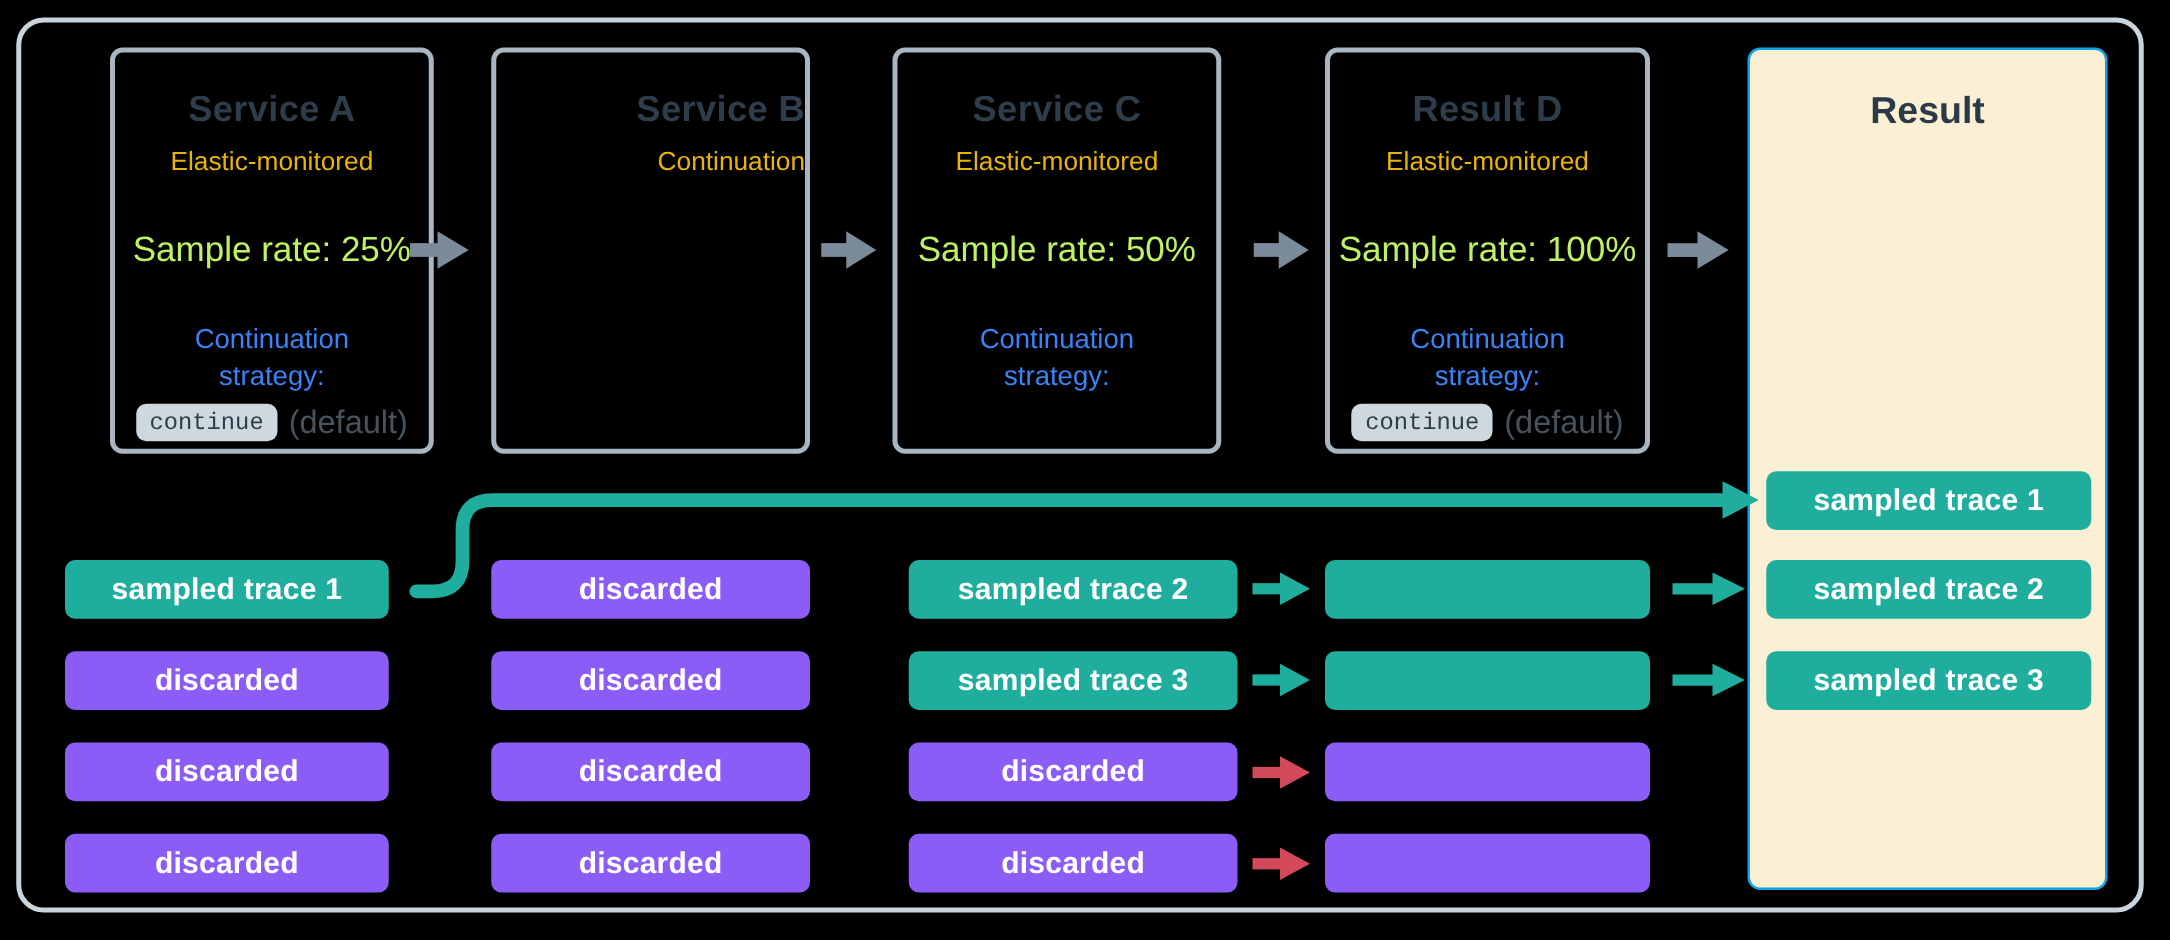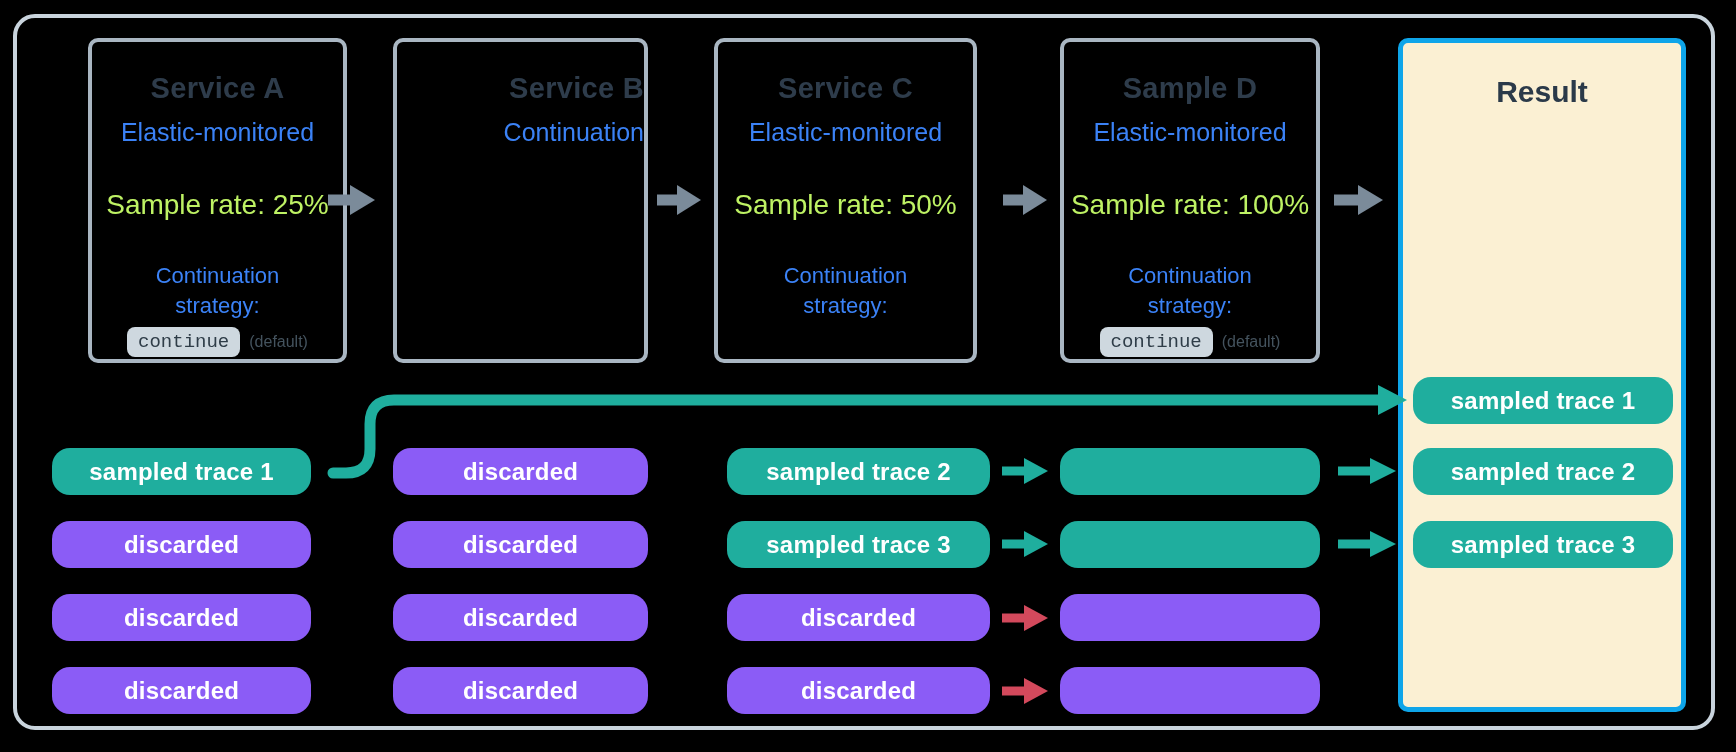--- a/index.html
+++ b/index.html
@@ -14,37 +14,37 @@
   .svc{
     position:absolute;top:38px;height:325px;box-sizing:border-box;
     border:4px solid #A9B6C2;border-radius:10px;background:transparent;
     display:flex;flex-direction:column;align-items:center;text-align:center;
   }
   .svc.pos-a{left:52px;width:259px;margin-left:36px;}
   .svc.pos-b{left:393px;width:255px;align-items:flex-end;}
   .svc.pos-c{left:714px;width:263px;}
   .svc.pos-d{left:1060px;width:260px;}
   .svc-title{margin-top:30px;font-size:29px;font-weight:bold;color:#2E3C4B;letter-spacing:.3px;}
-  .svc-sub{margin-top:13px;font-size:25px;font-weight:500;color:#3b82f6;}
+  .svc-sub{margin-top:13px;font-size:21px;font-weight:500;color:#eab308;}
   .svc-sample{margin-top:42px;font-size:28px;font-weight:500;color:#bef264;}
   .svc-strategy{margin-top:40px;font-size:22px;font-weight:500;color:#3b82f6;line-height:1.35;}
   .chip-row{margin-top:7px;display:flex;align-items:center;justify-content:center;gap:9px;}
   .chip{
     background:#CED8DF;color:#2F3D48;border-radius:8px;padding:4px 11px;
     font-family:"Liberation Mono","DejaVu Sans Mono",monospace;font-size:19px;white-space:nowrap;
   }
-  .chip-suffix{font-size:16px;font-weight:500;color:#44535E;}
+  .chip-suffix{font-size:26px;font-weight:500;color:#44535E;}
   .chip-suffix:empty{display:none;}
   .result-box{
     position:absolute;left:1398px;top:38px;width:288px;height:674px;box-sizing:border-box;
-    background:#FBF0D3;border:5px solid #0ea5e9;border-radius:10px;
+    background:#FBF0D3;border:2px solid #0ea5e9;border-radius:10px;
   }
   .result-title{margin-top:32px;text-align:center;font-size:30px;font-weight:bold;color:#2B3A49;}
   .pill{
-    position:absolute;height:47px;border-radius:18px;z-index:3;
+    position:absolute;height:47px;border-radius:8px;z-index:3;
     display:flex;align-items:center;justify-content:center;
     color:#fff;font-size:24px;font-weight:600;letter-spacing:.2px;
   }
   .pill.sampled{background:#1FAE9E;}
   .pill.discarded{background:#8b5cf6;}
   .col-a{left:52px;width:259px;}
   .col-b{left:393px;width:255px;}
   .col-c{left:727px;width:263px;}
   .col-d{left:1060px;width:260px;}
   .col-r{left:1413px;width:260px;}
@@ -81,21 +81,21 @@
     <div class="svc-title">Service C</div>
     <div class="svc-sub">Elastic-monitored</div>
     <div class="svc-sample">Sample rate: 50%</div>
     <div class="svc-strategy">
       <div>Continuation</div>
       <div>strategy:</div>
     </div>
   </div>
 
   <div class="svc pos-d">
-    <div class="svc-title">Sample D</div>
+    <div class="svc-title">Result D</div>
     <div class="svc-sub">Elastic-monitored</div>
     <div class="svc-sample">Sample rate: 100%</div>
     <div class="svc-strategy">
       <div>Continuation</div>
       <div>strategy:</div>
     </div>
     <div class="chip-row">
       <span class="chip">continue</span>
       <span class="chip-suffix">(default)</span>
     </div>

